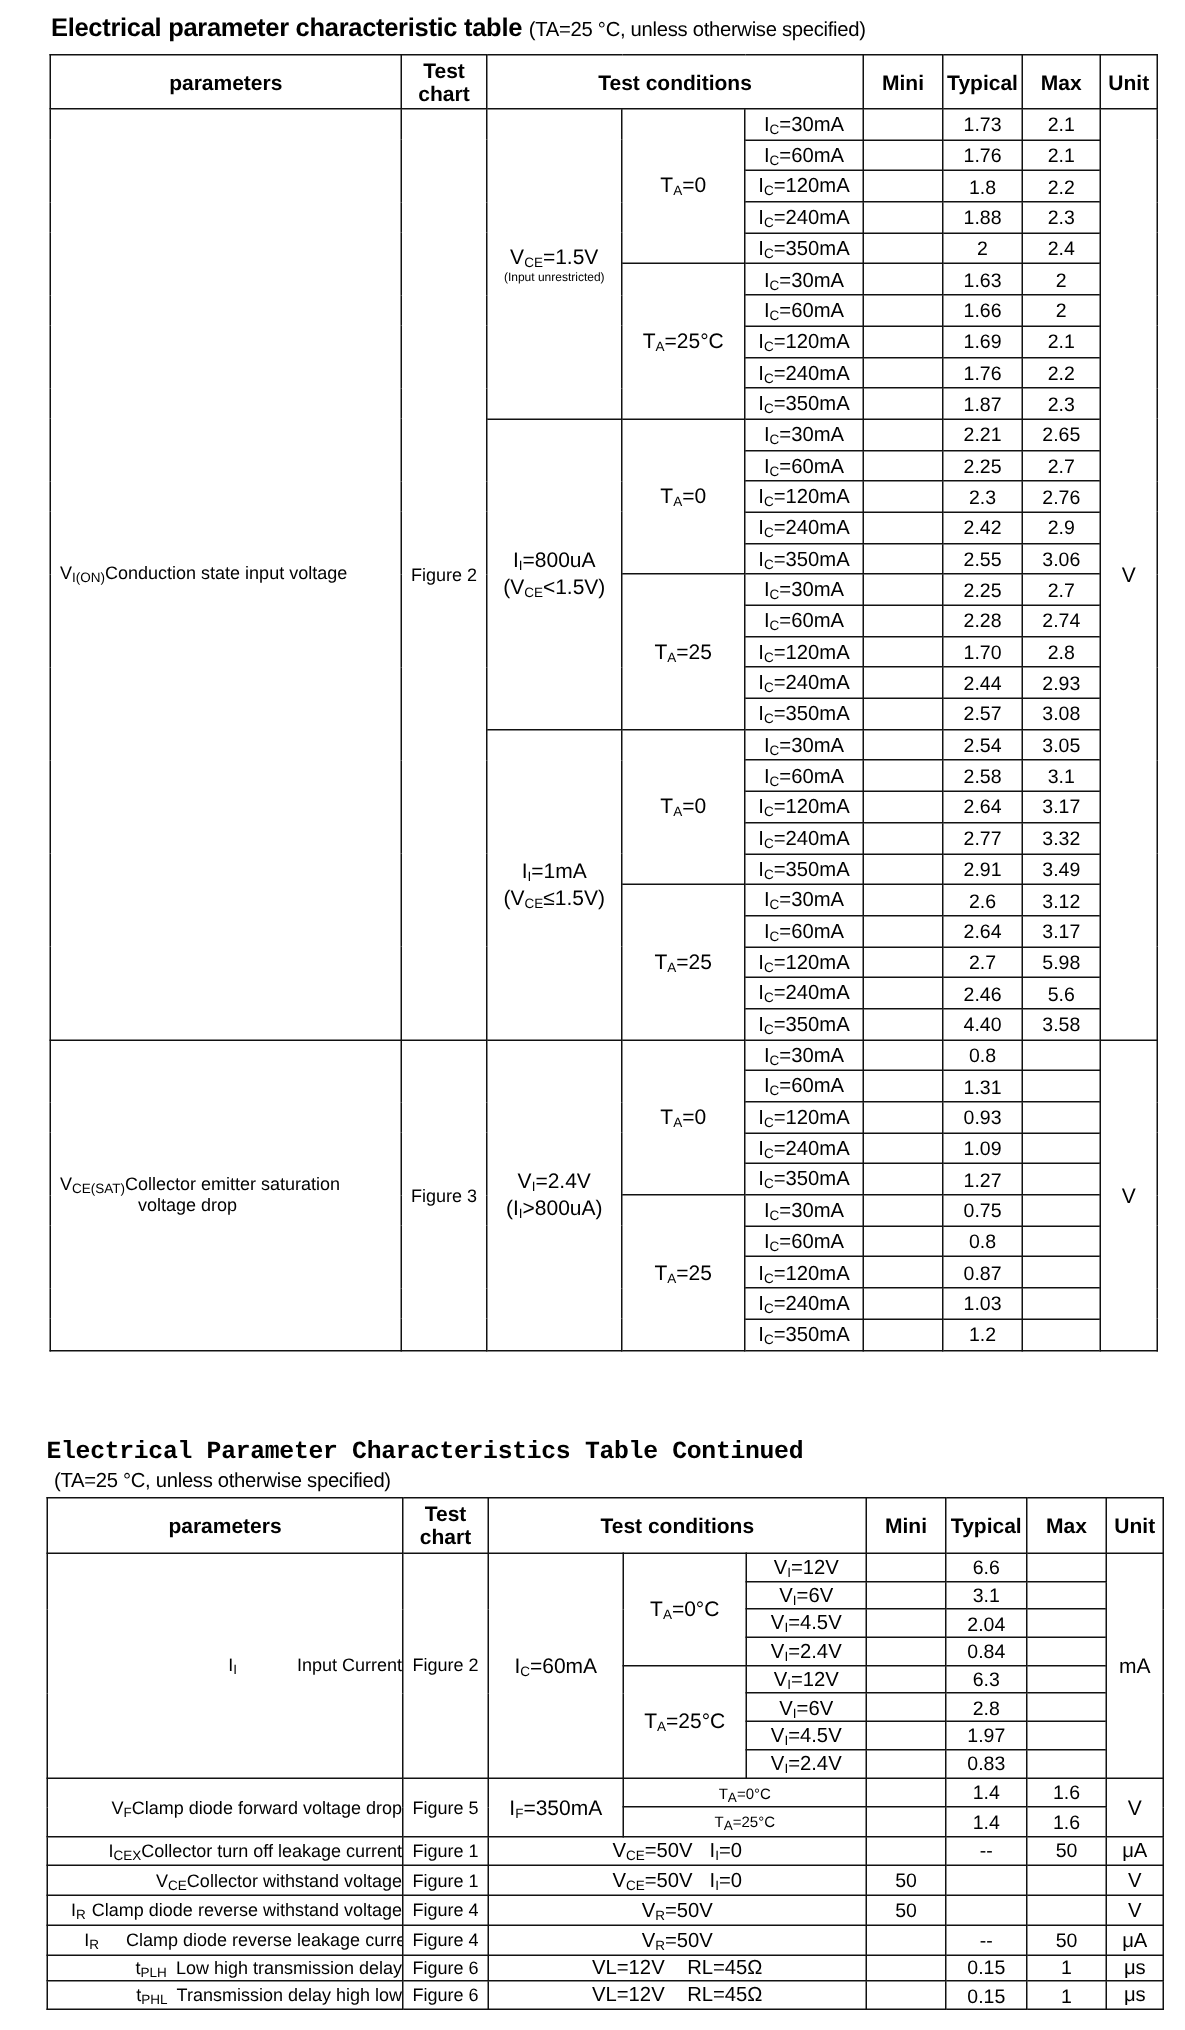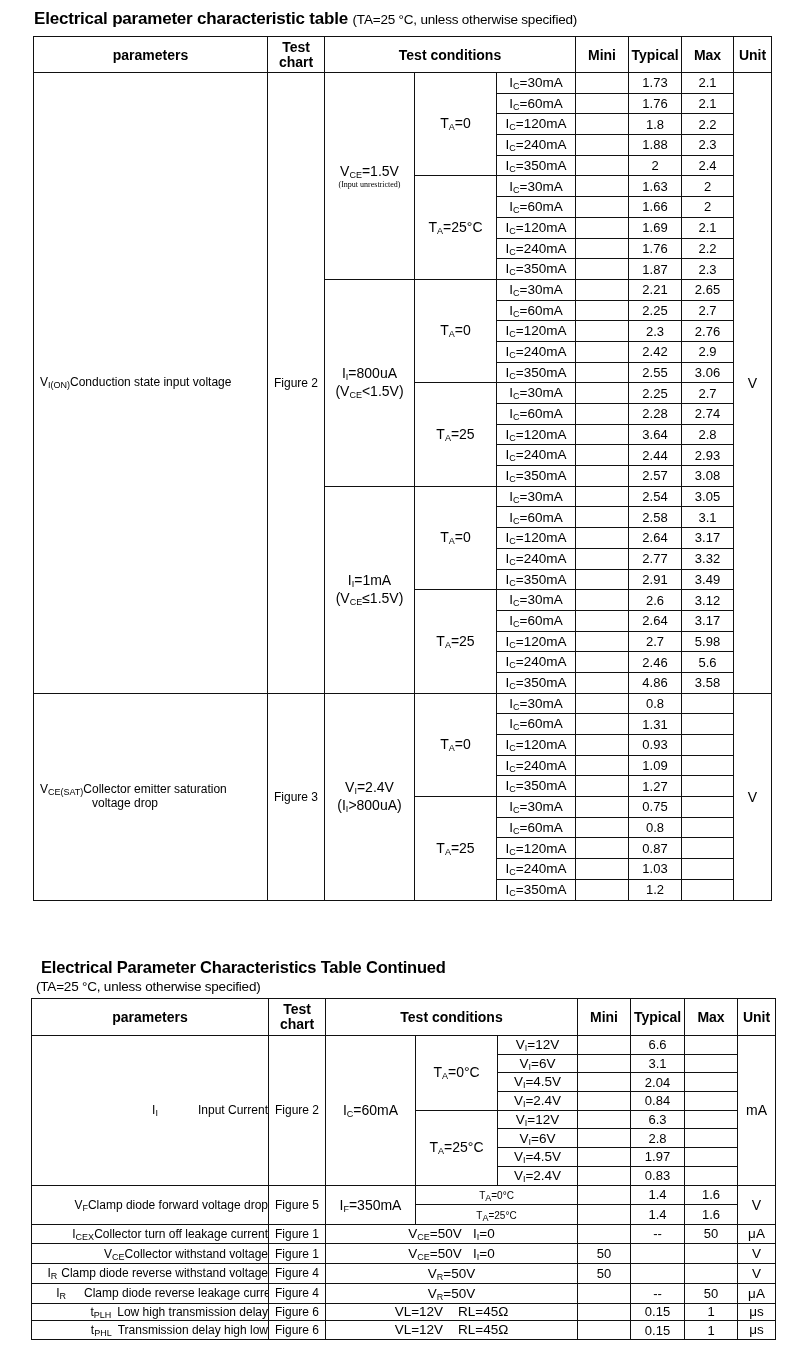--- a/index.html
+++ b/index.html
@@ -1,27 +1,27 @@
 <!DOCTYPE html>
 <html><head>
 <meta charset="utf-8">
 <style>
   html, body { margin: 0; padding: 0; background: #ffffff; }
   body { width: 790px; height: 1353px; position: relative; font-family: "Liberation Sans", sans-serif; color: #000; overflow: hidden; }
   .title1 { position: absolute; left: 34px; top: 9px; font-size: 17px; font-weight: bold; letter-spacing: -0.2px; white-space: nowrap; }
   .title1 .sub { font-weight: normal; font-size: 13.5px; letter-spacing: -0.2px; }
-  .title2 { position: absolute; left: 41px; top: 958px; font-size: 16.5px; font-weight: bold; letter-spacing: -0.2px; white-space: nowrap; }
+  .title2 { position: absolute; left: 31px; top: 958px; font-size: 16.5px; font-weight: bold; letter-spacing: -0.2px; white-space: nowrap; font-family: Liberation Mono, monospace; }
   .title2sub { position: absolute; left: 36px; top: 979px; font-size: 13.5px; letter-spacing: -0.2px; white-space: nowrap; }
   table { border-collapse: collapse; position: absolute; table-layout: fixed; }
   td, th { border: 1.5px solid #111; padding: 0; text-align: center; vertical-align: middle; font-size: 13px; line-height: 1; overflow: hidden; white-space: nowrap; }
   th { font-weight: bold; font-size: 14px; }
   #t1 { left: 33px; top: 36px; width: 738px; }
   #t2 { left: 31px; top: 998px; width: 744px; }
   sub { font-size: 9px; vertical-align: -2px; line-height: 0; }
-  .small { font-size: 8px; font-family: Liberation Serif, serif; }
+  .small { font-size: 8px; }
   .param { text-align: left; padding-left: 6px; font-size: 12px; white-space: normal; line-height: 1.15; }
   .paramrow { text-align: right; font-size: 12px; padding-left: 6px; }
   .pl { display: inline-block; }
   .cond-big { font-size: 14px; line-height: 1.25; }
   .fig { font-size: 12px; }
   .tiny { font-size: 10px; }
   .sym { display:inline-block; min-width: 28px; }
 </style>
 </head>
 <body>
@@ -164,21 +164,21 @@
       </tr>
       <tr style="height:20.7px">
         <td style="font-size:13.5px">I<sub>C</sub>=60mA</td>
         <td></td>
         <td>2.28</td>
         <td>2.74</td>
       </tr>
       <tr style="height:20.7px">
         <td style="font-size:13.5px">I<sub>C</sub>=120mA</td>
         <td></td>
-        <td>3.64</td>
+        <td>1.70</td>
         <td>2.8</td>
       </tr>
       <tr style="height:20.7px">
         <td style="font-size:13.5px">I<sub>C</sub>=240mA</td>
         <td></td>
         <td>2.44</td>
         <td>2.93</td>
       </tr>
       <tr style="height:20.7px">
         <td style="font-size:13.5px">I<sub>C</sub>=350mA</td>
@@ -241,21 +241,21 @@
       </tr>
       <tr style="height:20.7px">
         <td style="font-size:13.5px">I<sub>C</sub>=240mA</td>
         <td></td>
         <td>2.46</td>
         <td>5.6</td>
       </tr>
       <tr style="height:20.7px">
         <td style="font-size:13.5px">I<sub>C</sub>=350mA</td>
         <td></td>
-        <td>4.86</td>
+        <td>4.40</td>
         <td>3.58</td>
       </tr>
       <tr style="height:20.7px">
         <td rowspan="10" class="param"><span class="pl">V<sub>CE(SAT)</sub></span>Collector emitter saturation<br><span style="padding-left:52px">voltage drop</span></td>
         <td rowspan="10" class="fig">Figure 3</td>
         <td rowspan="10">
           <div class="cond-big">V<sub>I</sub>=2.4V<br>(I<sub>I</sub>&gt;800uA)</div>
         </td>
         <td rowspan="5"><span class="cond-big">T<sub>A</sub>=0</span></td>
         <td style="font-size:13.5px">I<sub>C</sub>=30mA</td>

